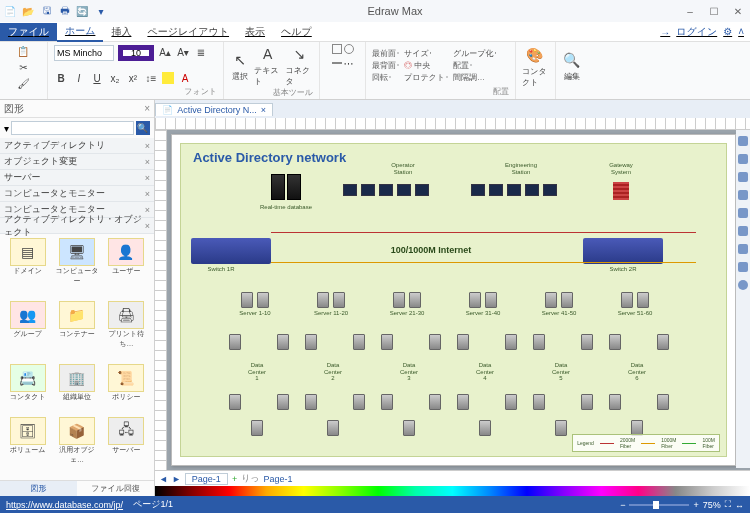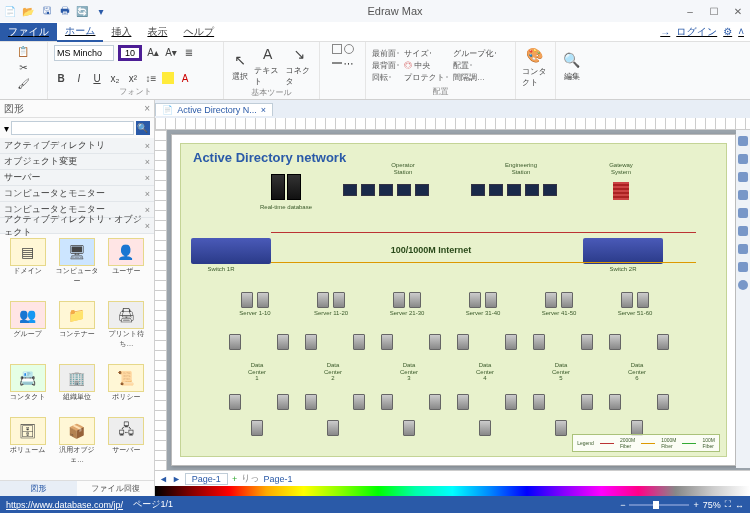--- a/index.html
+++ b/index.html
@@ -16,24 +16,24 @@
 
 .ribbon-tabs { height: 20px; background: #fff; display: flex; align-items: center; border-bottom: 1px solid #e0e0e0; text-decoration: underline; }
 .ribbon-tabs .tab { padding: 2px 8px; font-size: 10px; color: #444; }
 .ribbon-tabs .tab.file { background: #2a5aa8; color: #fff; }
 .ribbon-tabs .tab.active { color: #2a5aa8; border-bottom: 2px solid #2a5aa8; }
 .ribbon-tabs .right { margin-left: auto; display: flex; align-items: center; gap: 6px; padding-right: 6px; color: #2a5aa8; font-size: 10px; }
 
 
 .ribbon { height: 58px; background: #f9fafb; border-bottom: 1px solid #d0d0d0; display: flex; }
 .ribbon .group { border-right: 1px solid #e5e5e5; padding: 2px 6px; display: flex; flex-direction: column; justify-content: space-between; }
-.ribbon .group .label { text-align: center; font-size: 8px; color: #888; }
+.ribbon .group .label { text-align: right; font-size: 8px; color: #888; }
 .ribbon .group .body { display: flex; align-items: center; gap: 4px; flex: 1; }
 .fontsel { width: 60px; height: 16px; border: 1px solid #c0cdd8; font-size: 9px; padding-left: 2px; background: #fff; }
-.fontsize { width: 24px; height: 16px; border: 3px solid #4c1d95; font-size: 9px; text-align: center; background: #fff; }
+.fontsize { width: 36px; height: 16px; border: 5px solid #4c1d95; font-size: 9px; text-align: center; background: #fff; }
 .fmtbtn { width: 14px; height: 14px; display: inline-flex; align-items: center; justify-content: center; font-size: 10px; color: #444; }
 .bigbtn { display: flex; flex-direction: column; align-items: center; gap: 1px; font-size: 8px; color: #444; }
 .bigbtn .ico { width: 20px; height: 20px; display: flex; align-items: center; justify-content: center; font-size: 14px; }
 .smallrow { display: flex; flex-direction: column; gap: 1px; font-size: 8px; color: #555; }
 .smallrow div { white-space: nowrap; }
 
 
 .main { display: flex; height: 396px; }
 
 
@@ -102,20 +102,21 @@
     <span>–</span>
     <span>☐</span>
     <span>✕</span>
   </div>
 </div>
 
 <div class="ribbon-tabs">
   <div class="tab file">ファイル</div>
   <div class="tab active">ホーム</div>
   <div class="tab">挿入</div>
+  <div class="tab">ページレイアウト</div>
   <div class="tab">表示</div>
   <div class="tab">ヘルプ</div>
   <div class="right">
     <span>→</span>
     <span>ログイン</span>
     <span>⚙</span>
     <span>˄</span>
   </div>
 </div>
 

